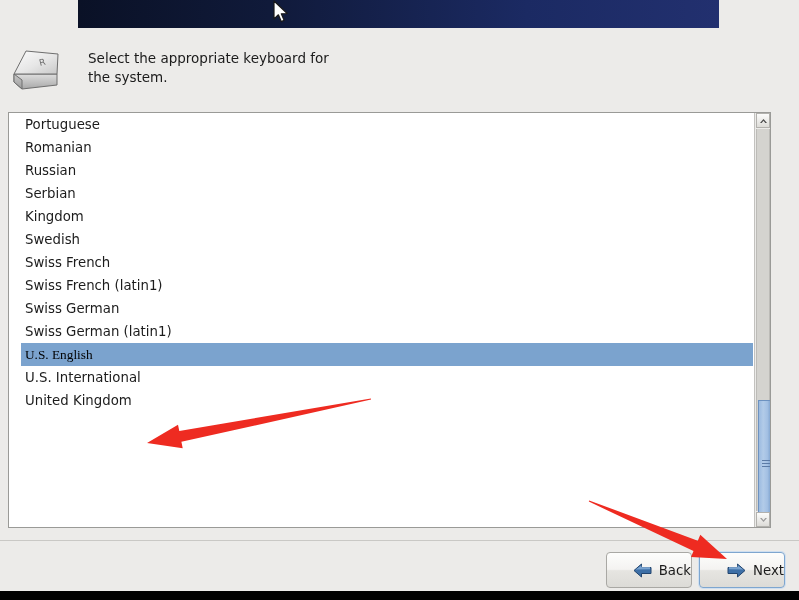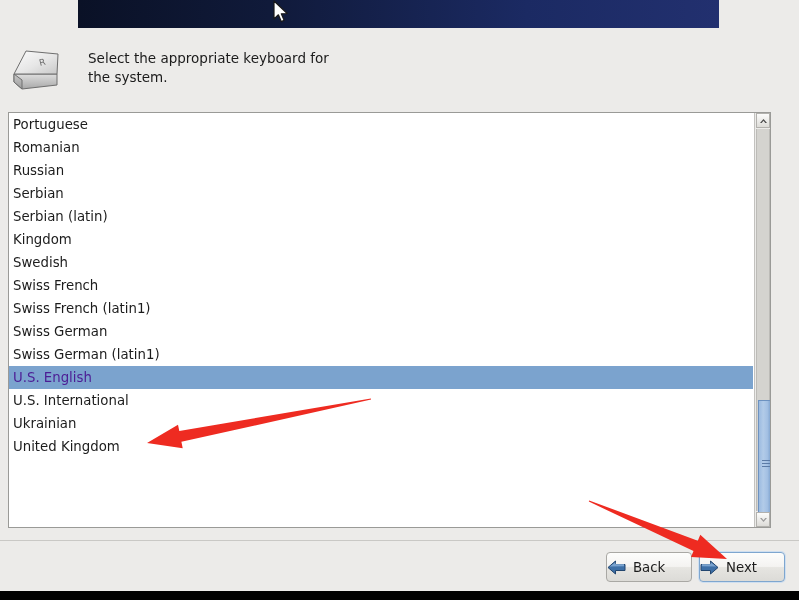--- a/index.html
+++ b/index.html
@@ -90,24 +90,26 @@
     overflow: hidden;
   }
   .list-row {
     height: 23px;
     line-height: 23px;
     padding-left: 4px;
     font-size: 13.3px;
     color: #1c1c1c;
     white-space: nowrap;
     box-sizing: border-box;
+    margin-left: 12px;
   }
   .list-row.selected {
     background: #7ba3ce;
-    color: #4c1d95;
+    color: #000000;
+    font-family: Liberation Serif, serif;
   }
 
   
   #scrollbar {
     position: absolute;
     right: 0px;
     top: 0px;
     width: 16px;
     height: 414px;
     background: #ecebe9;
@@ -171,28 +173,28 @@
     width: 799px;
     height: 51px;
     border-top: 1px solid #c9c8c5;
     background: #ecebe9;
     box-sizing: border-box;
   }
   .nav-btn {
     position: absolute;
     top: 11px;
     width: 86px;
-    height: 30px;
+    height: 36px;
     border-radius: 4px;
     background: linear-gradient(to bottom, #fdfdfc 0%, #f4f3f1 48%, #e6e5e1 52%, #dcdbd7 100%);
     border: 1px solid #a9a8a4;
     box-sizing: border-box;
     display: flex;
     align-items: center;
-    justify-content: flex-start;
+    justify-content: flex-end;
     gap: 7px;
     font-size: 13.3px;
     color: #1c1c1c;
   }
   #back-btn { left: 606px; }
   #next-btn {
     left: 699px;
     border: 1px solid #7ea6cf;
     box-shadow: 0 0 0 1px #cfdff0;
   }
@@ -260,30 +262,28 @@
 the system.</div>
   </div>
 
   <div id="listbox">
     <div id="list-scrollport">
 
     <div class="list-row">Portuguese</div>
         <div class="list-row">Romanian</div>
         <div class="list-row">Russian</div>
         <div class="list-row">Serbian</div>
-        <div class="list-row">Serbian (latin)</div>
         <div class="list-row">Kingdom</div>
         <div class="list-row">Swedish</div>
         <div class="list-row">Swiss French</div>
         <div class="list-row">Swiss French (latin1)</div>
         <div class="list-row">Swiss German</div>
         <div class="list-row">Swiss German (latin1)</div>
         <div class="list-row selected">U.S. English</div>
         <div class="list-row">U.S. International</div>
-        <div class="list-row">Ukrainian</div>
         <div class="list-row">United Kingdom</div>
       </div>
 
     <div id="scrollbar">
       <div class="sb-btn" id="sb-up">
         <svg width="9" height="6" viewBox="0 0 9 6">
           <path d="M4.5,1 L8,5 L6.3,5 L4.5,2.8 L2.7,5 L1,5 Z" fill="#4a4a4a"></path>
         </svg>
       </div>
       <div id="sb-track">

